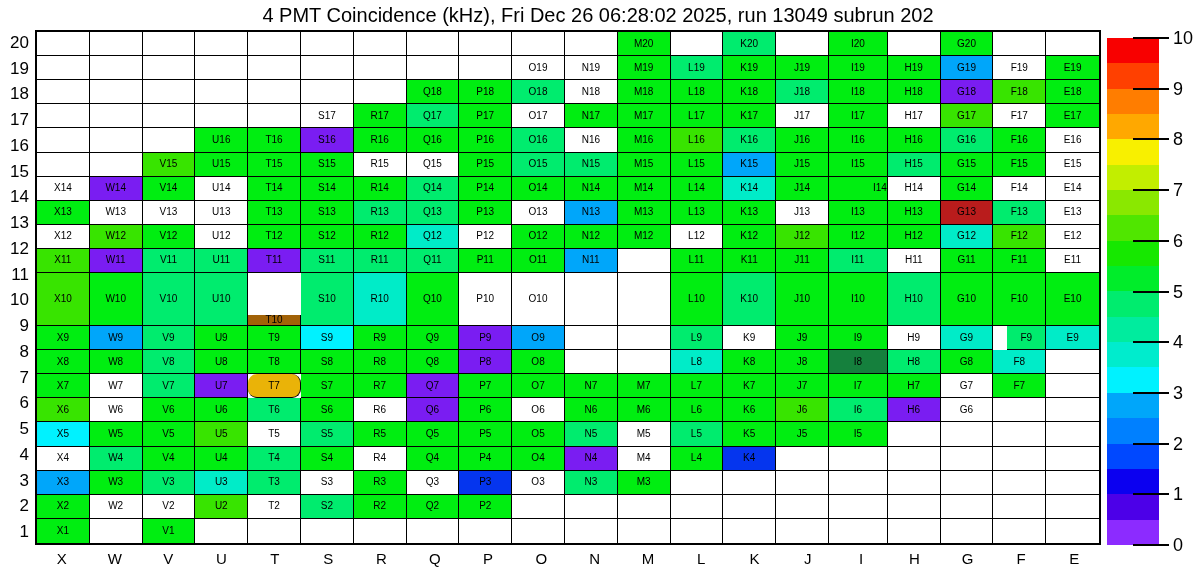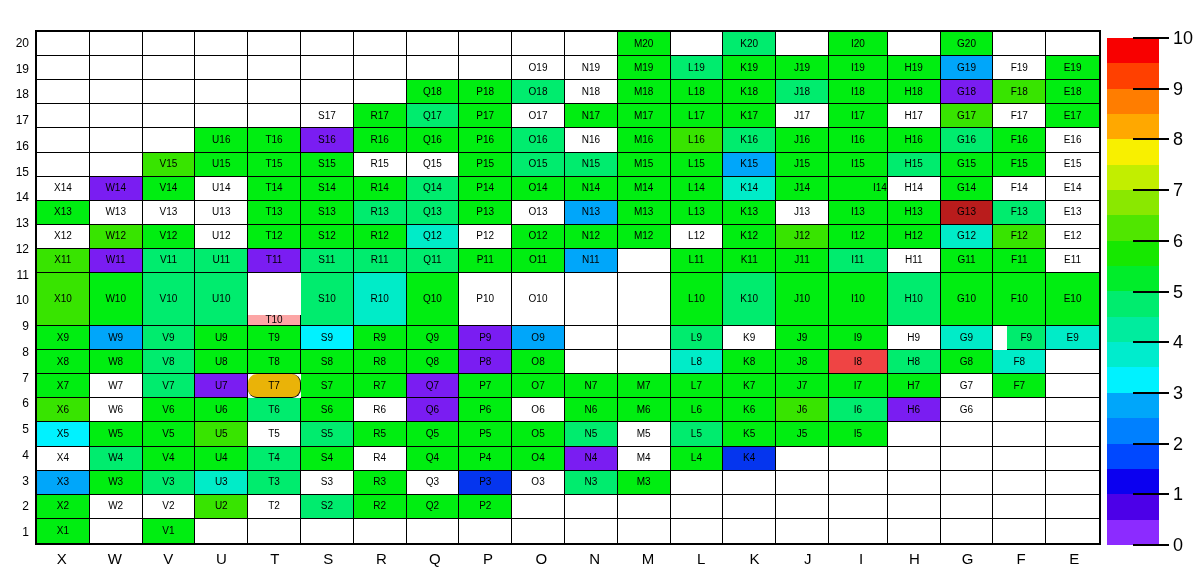--- a/index.html
+++ b/index.html
@@ -11,35 +11,36 @@
         border:2px solid #000;box-sizing:border-box;background:#fff;
         display:grid;grid-template-columns:repeat(20,1fr);grid-template-rows:repeat(20,1fr);}
   .cell{border-right:1px solid #000;border-bottom:1px solid #000;box-sizing:border-box;
         display:flex;align-items:center;justify-content:center;background:#fff;}
   .cell:nth-child(20n){border-right:none;}
   .cell:nth-child(n+381){border-bottom:none;}
   .cell-label{font-size:10px;line-height:1;}
   #y-labels{position:absolute;left:0;top:30px;width:29px;height:515px;
         display:flex;flex-direction:column;}
   #y-labels .ylab{flex:1;display:flex;align-items:center;justify-content:flex-end;
-        font-size:12px;}
+        font-size:17px;}
   #x-labels{position:absolute;left:35px;top:548px;width:1066px;height:20px;display:flex;}
   #x-labels .xlab{flex:1;display:flex;align-items:center;justify-content:center;
         font-size:15px;}
   #colorbar{position:absolute;left:1107px;top:38px;width:52px;height:507px;overflow:visible;}
   #colorbar-bands{position:absolute;left:0;top:0;width:52px;height:507px;
         display:flex;flex-direction:column;}
   #colorbar-bands .band{flex:1;}
   .cbar-tick{position:absolute;left:26px;width:36px;height:2px;background:#000;}
   .cbar-ticklabel{position:absolute;left:66px;font-size:18px;transform:translateY(50%);line-height:1;}
 </style>
 </head>
 <body>
 
 <div class="page">
+  <div class="chart-title">4 PMT Coincidence (kHz), Fri Dec 26 06:28:02 2025, run 13049 subrun 202</div>
   <div id="y-labels">
       <div class="ylab">20</div>
       <div class="ylab">19</div>
       <div class="ylab">18</div>
       <div class="ylab">17</div>
       <div class="ylab">16</div>
       <div class="ylab">15</div>
       <div class="ylab">14</div>
       <div class="ylab">13</div>
       <div class="ylab">12</div>
@@ -575,21 +576,21 @@
       </div>
       <div class="cell" style="background: rgb(0, 238, 17);">
         <span class="cell-label">W10</span>
       </div>
       <div class="cell" style="background: rgb(0, 236, 110);">
         <span class="cell-label">V10</span>
       </div>
       <div class="cell" style="background: rgb(0, 236, 110);">
         <span class="cell-label">U10</span>
       </div>
-      <div class="cell" style="background: #fca5a5; margin-top: 42px;">
+      <div class="cell" style="background: #a16207; margin-top: 42px;">
         <span class="cell-label">T10</span>
       </div>
       <div class="cell" style="background: rgb(0, 236, 110);">
         <span class="cell-label">S10</span>
       </div>
       <div class="cell" style="background: rgb(0, 236, 200);">
         <span class="cell-label">R10</span>
       </div>
       <div class="cell" style="background: rgb(0, 238, 17);">
         <span class="cell-label">Q10</span>
@@ -716,21 +717,21 @@
       <div class="cell"></div>
       <div class="cell" style="background: rgb(0, 236, 200);">
         <span class="cell-label">L8</span>
       </div>
       <div class="cell" style="background: rgb(0, 238, 17);">
         <span class="cell-label">K8</span>
       </div>
       <div class="cell" style="background: rgb(0, 238, 17);">
         <span class="cell-label">J8</span>
       </div>
-      <div class="cell" style="background: #ef4444;">
+      <div class="cell" style="background: #15803d;">
         <span class="cell-label">I8</span>
       </div>
       <div class="cell" style="background: rgb(0, 236, 110);">
         <span class="cell-label">H8</span>
       </div>
       <div class="cell" style="background: rgb(0, 238, 17);">
         <span class="cell-label">G8</span>
       </div>
       <div class="cell" style="background: rgb(0, 236, 200);">
         <span class="cell-label">F8</span>

